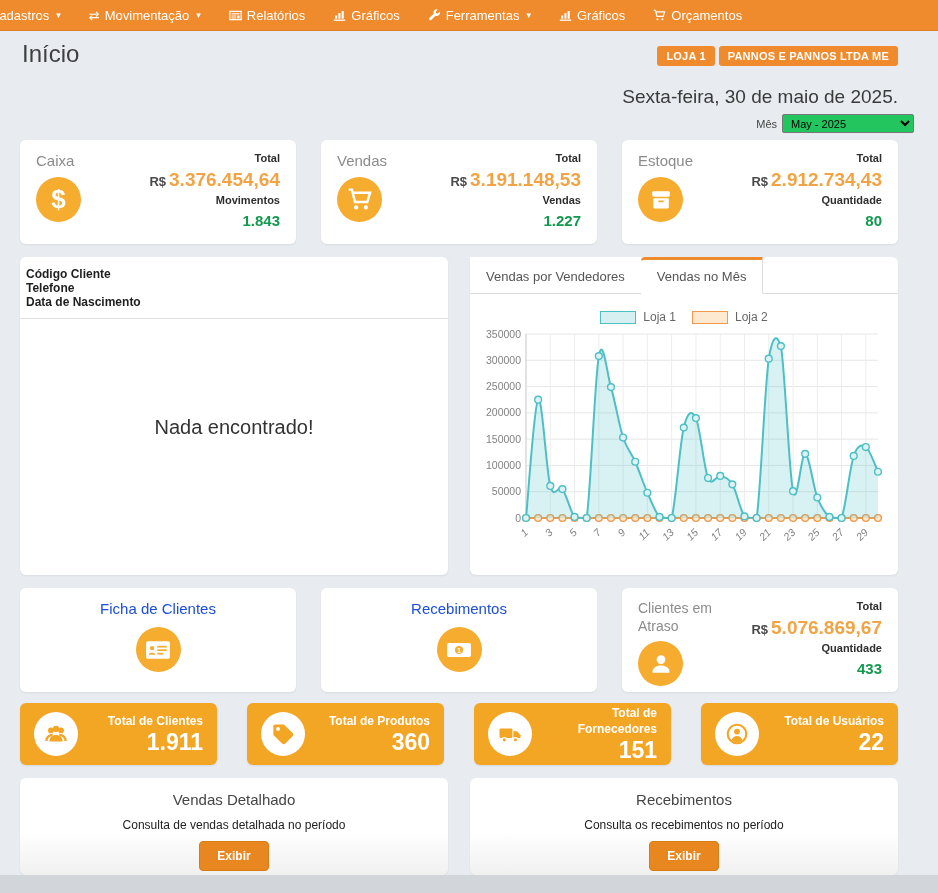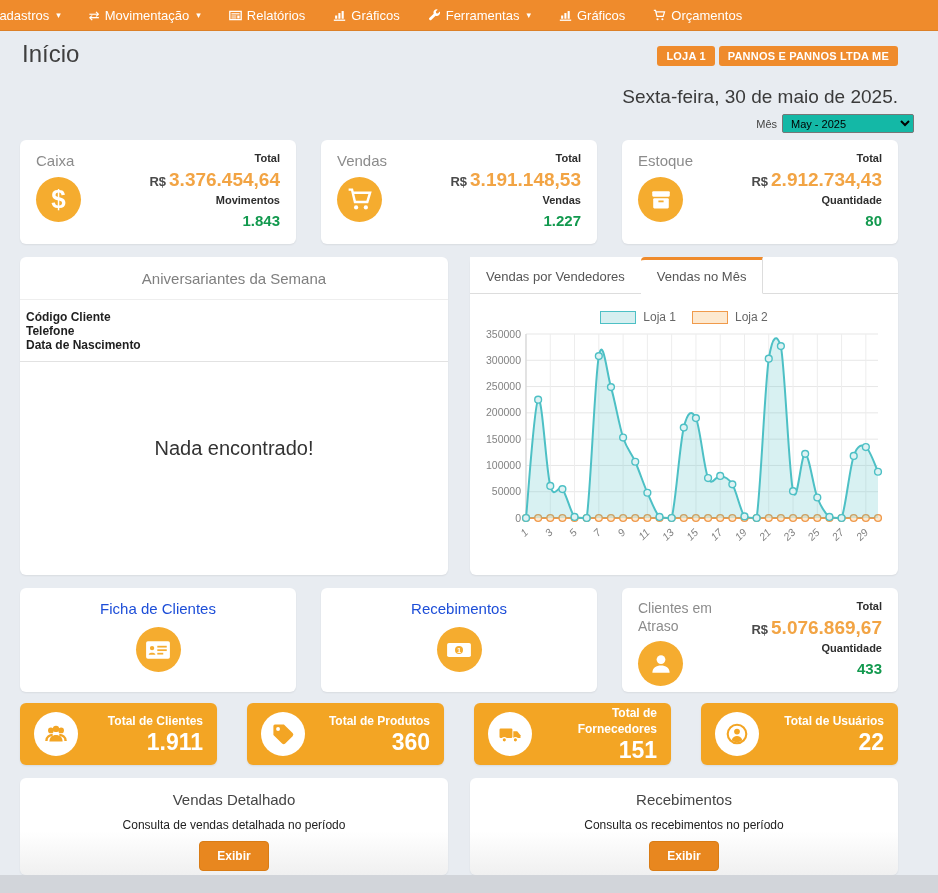--- a/index.html
+++ b/index.html
@@ -33,21 +33,21 @@
   .badges { position:absolute; top:46px; right:40px; display:flex; gap:4px; }
   .badge {
     background: var(--accent); color:#fff; font-weight:bold; font-size:11px;
     padding:4px 9px; border-radius:3px; letter-spacing:.2px; cursor:pointer;
   }
   .date-line { position:absolute; top:86px; right:40px; font-size:19px; color:#3a3a3a; }
   .month-row { position:absolute; top:114px; right:24px; display:flex; align-items:center; gap:5px; }
   .month-label { font-size:11px; color:#444; }
   .month-select {
     width:132px; height:19px; font-size:11px; font-family:inherit;
-    border:1px solid #777; border-radius:2px; background:#14b8a6; padding:0 4px;
+    border:1px solid #777; border-radius:2px; background:#22c55e; padding:0 4px;
   }
 
   
   .card {
     background:#fff; border-radius:6px; box-shadow:0 1px 2px rgba(0,0,0,.07);
   }
 
   
   .row1 { position:absolute; top:140px; left:20px; width:878px; height:104px; display:flex; gap:25px; }
   .sumcard { flex:1; padding:12px 16px; position:relative; }
@@ -256,21 +256,20 @@
         <div class="mini-label">Total</div>
         <div class="amount"><span class="cur">R$</span><span>2.912.734,43</span></div>
         <div class="mini-label">Quantidade</div>
         <div class="green-num">80</div>
       </div>
     </div>
   </div>
 
   <div class="row2">
     <div class="card bday-card">
-      <div class="bday-title">Aniversariantes da Semana</div>
       <div class="bday-head">
         <span class="c1">Código Cliente</span>
         <span class="c2">Telefone</span>
         <span class="c3">Data de Nascimento</span>
       </div>
       <div class="bday-empty">Nada encontrado!</div>
     </div>
 
     <div class="card chart-card">
       <div class="tabstrip">

